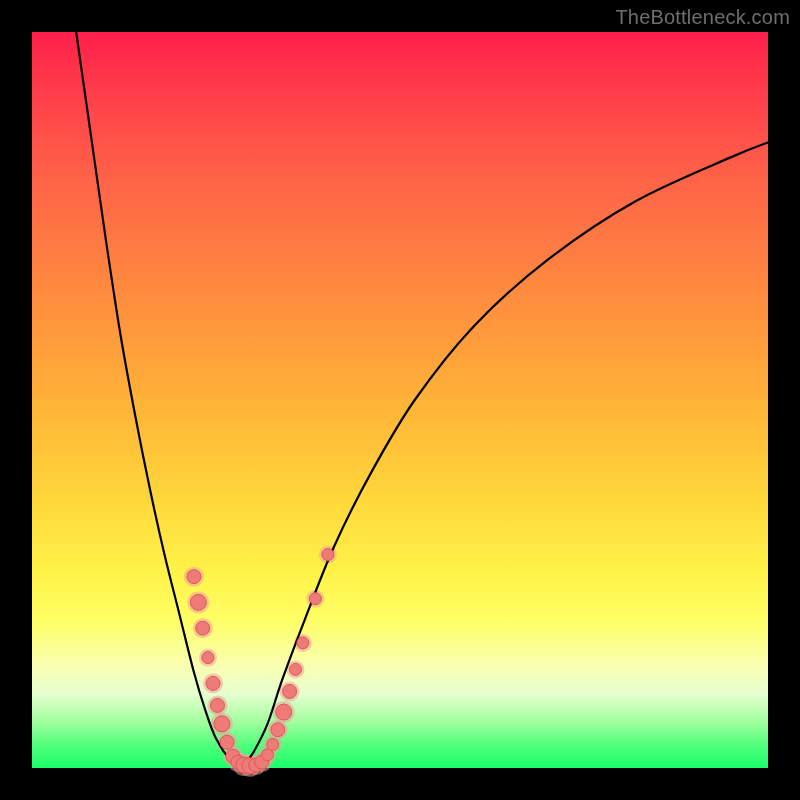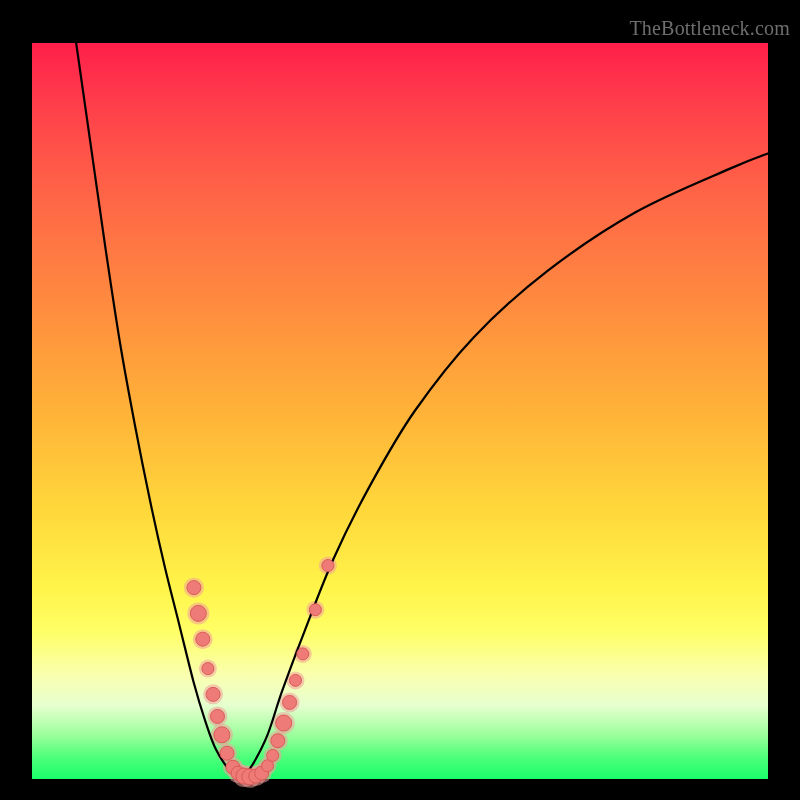--- a/index.html
+++ b/index.html
@@ -7,25 +7,24 @@
     padding: 0;
     width: 800px;
     height: 800px;
     overflow: hidden;
     background: #000;
     font-family: Arial, Helvetica, sans-serif;
   }
   .frame {
     position: absolute;
     left: 0;
-    top: 11px;
+    top: 0;
     width: 800px;
     height: 720px;
     background: #000;
-    font-family: Liberation Serif, serif;
   }
   .plot {
     position: absolute;
     left: 32px;
     top: 32px;
     width: 736px;
     height: 736px;
     
     background: linear-gradient(
       to bottom,

